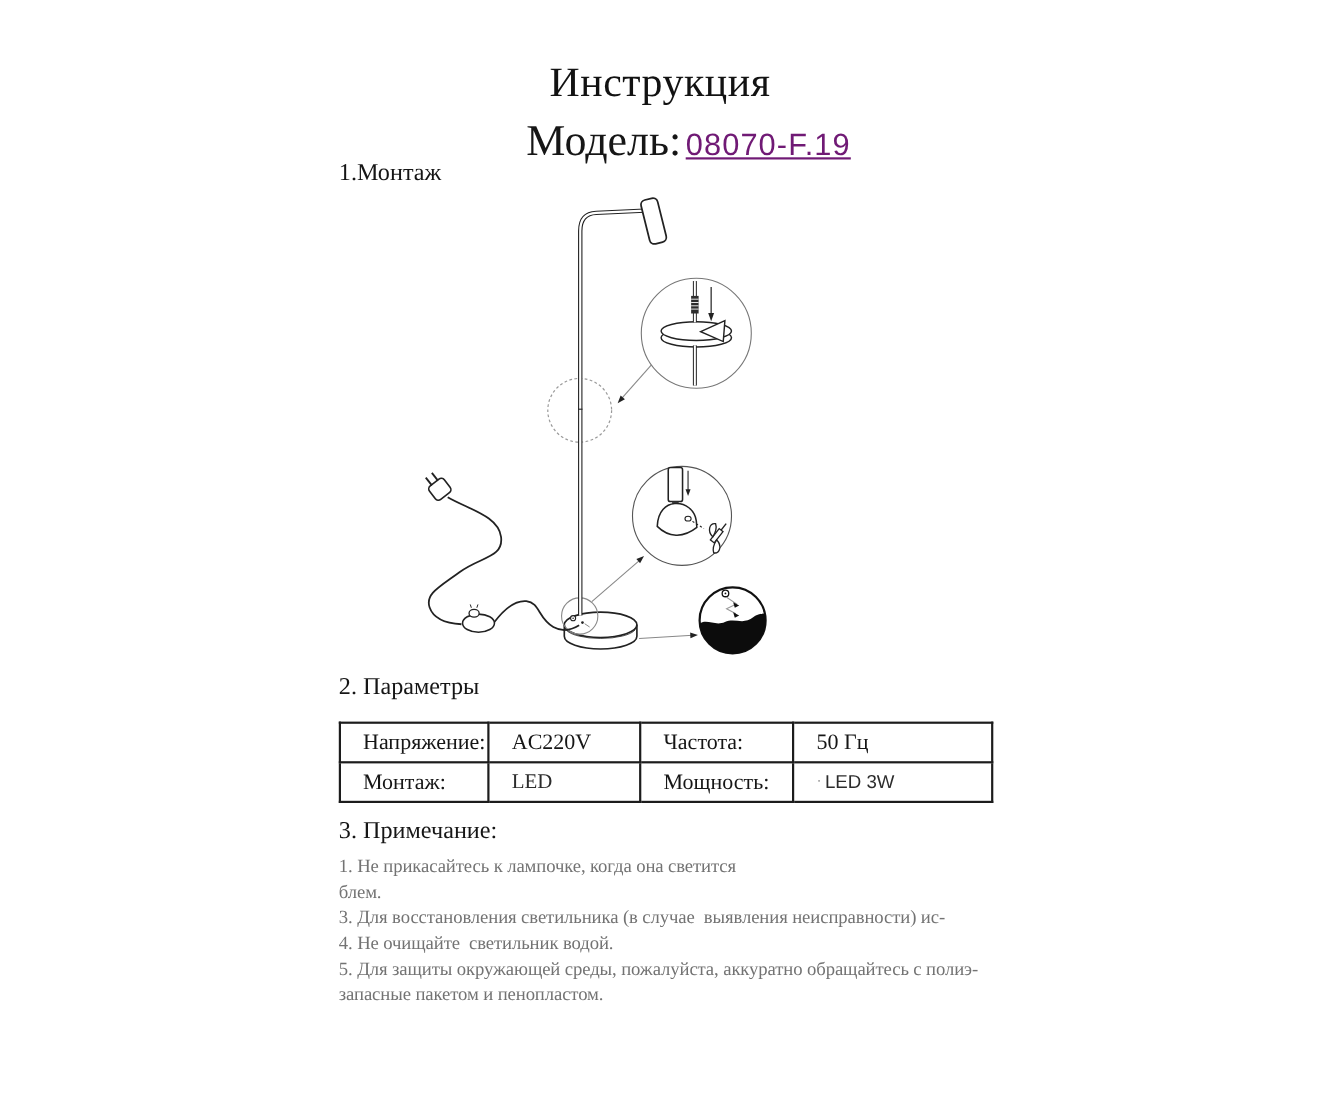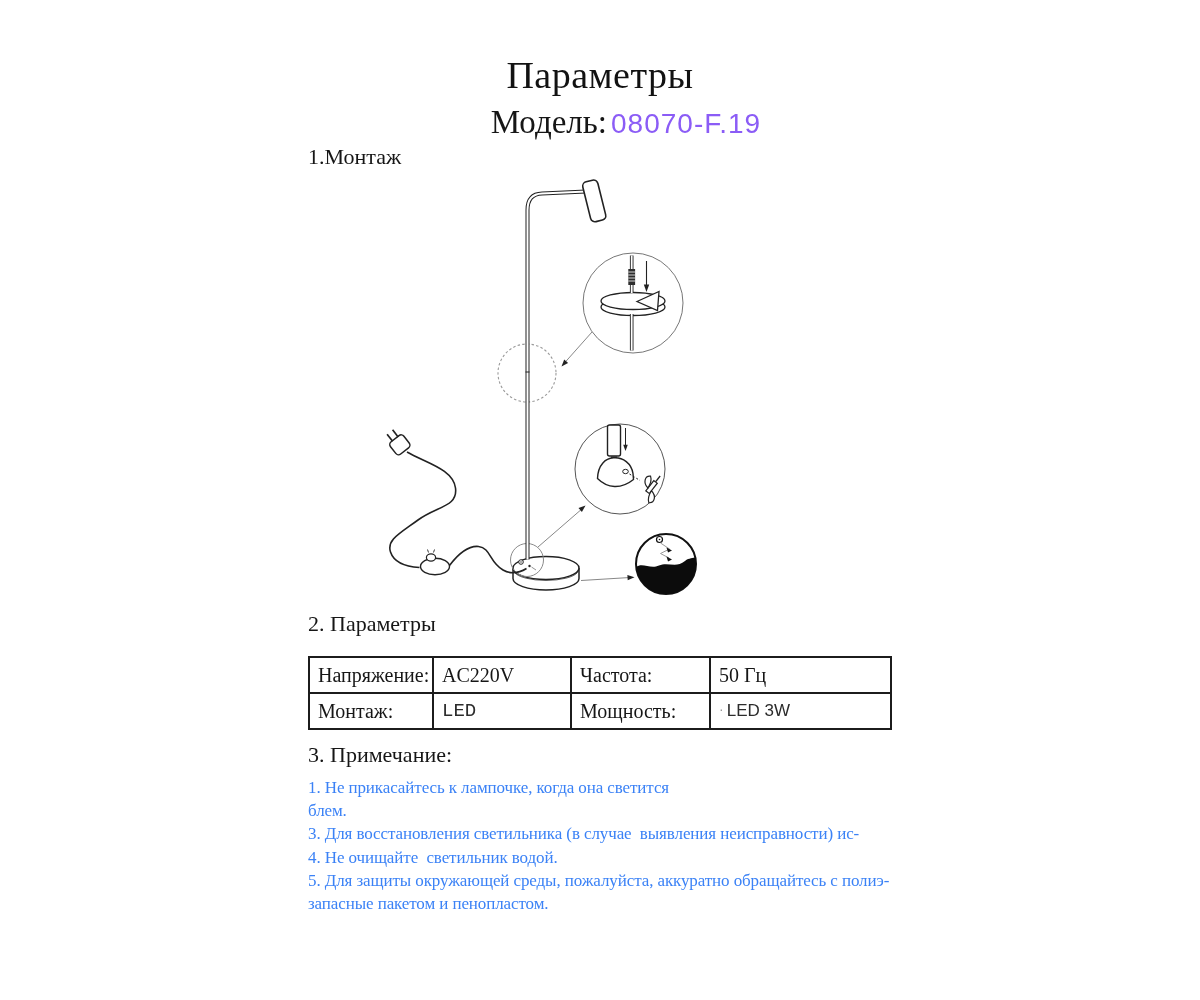--- a/index.html
+++ b/index.html
@@ -9,50 +9,50 @@
   }
   .abs{position:absolute;}
   .page-title{
     top:53px;left:0;width:1200px;text-align:center;
     font-size:38px;letter-spacing:0.5px;color:#121212;
   }
   .model-line{
     top:104px;left:0;width:1200px;text-align:center;transform:translateX(26px);
     color:#161616;
   }
-  .model-label{font-size:33px;}
+  .model-label{font-size:40px;}
   .model-value{
     font-family:"Liberation Sans","DejaVu Sans",sans-serif;
-    font-size:28px;letter-spacing:1px;color:#8b5cf6;
+    font-size:28px;letter-spacing:1px;color:#701a75;text-decoration:underline;
   }
   .sec-heading{font-size:22px;color:#161616;white-space:pre;}
   #montage-heading{left:308px;top:144px;text-align:center;}
   #params-heading{left:308px;top:611px;text-align:right;}
   #notes-heading{left:308px;top:742px;}
   #diagram{left:300px;top:140px;}
   table.params{
     position:absolute;left:308px;top:656px;border-collapse:collapse;table-layout:fixed;
     font-size:20px;color:#161616;
   }
   table.params td{
-    border:2px solid #1c1c1c;height:34px;padding:0 2px 0 8px;
+    border:2px solid #1c1c1c;height:34px;padding:0 2px 0 20px;
     vertical-align:middle;overflow:hidden;white-space:nowrap;
   }
-  .sans-md{font-family:Liberation Mono, monospace;font-size:19px;color:#2c2c2c;border-radius:16px;}
+  .sans-md{font-family:Liberation Serif, serif;font-size:19px;color:#2c2c2c;border-radius:16px;}
   .sans-sm{font-family:"Liberation Sans","DejaVu Sans",sans-serif;font-size:17px;color:#2c2c2c;}
   .faint-dot{color:#9a9a9a;font-size:14px;vertical-align:2px;margin-right:3px;}
   .notes-block{left:308px;top:776px;}
   .note-line{
-    font-size:17px;line-height:23.2px;white-space:pre;letter-spacing:-0.1px;color:#3b82f6;
+    font-size:17px;line-height:23.2px;white-space:pre;letter-spacing:-0.1px;color:#737373;
   }
 </style>
 </head>
 <body>
 
-<div class="abs page-title">Параметры</div>
+<div class="abs page-title">Инструкция</div>
 
 <div class="abs model-line">
   <span class="model-label">Модель:</span>
   <span class="model-value">08070-F.19</span>
 </div>
 
 <div class="abs sec-heading" id="montage-heading">1.Монтаж</div>
 
 <svg class="abs" id="diagram" width="600" height="480" viewBox="300 140 600 480">
 

